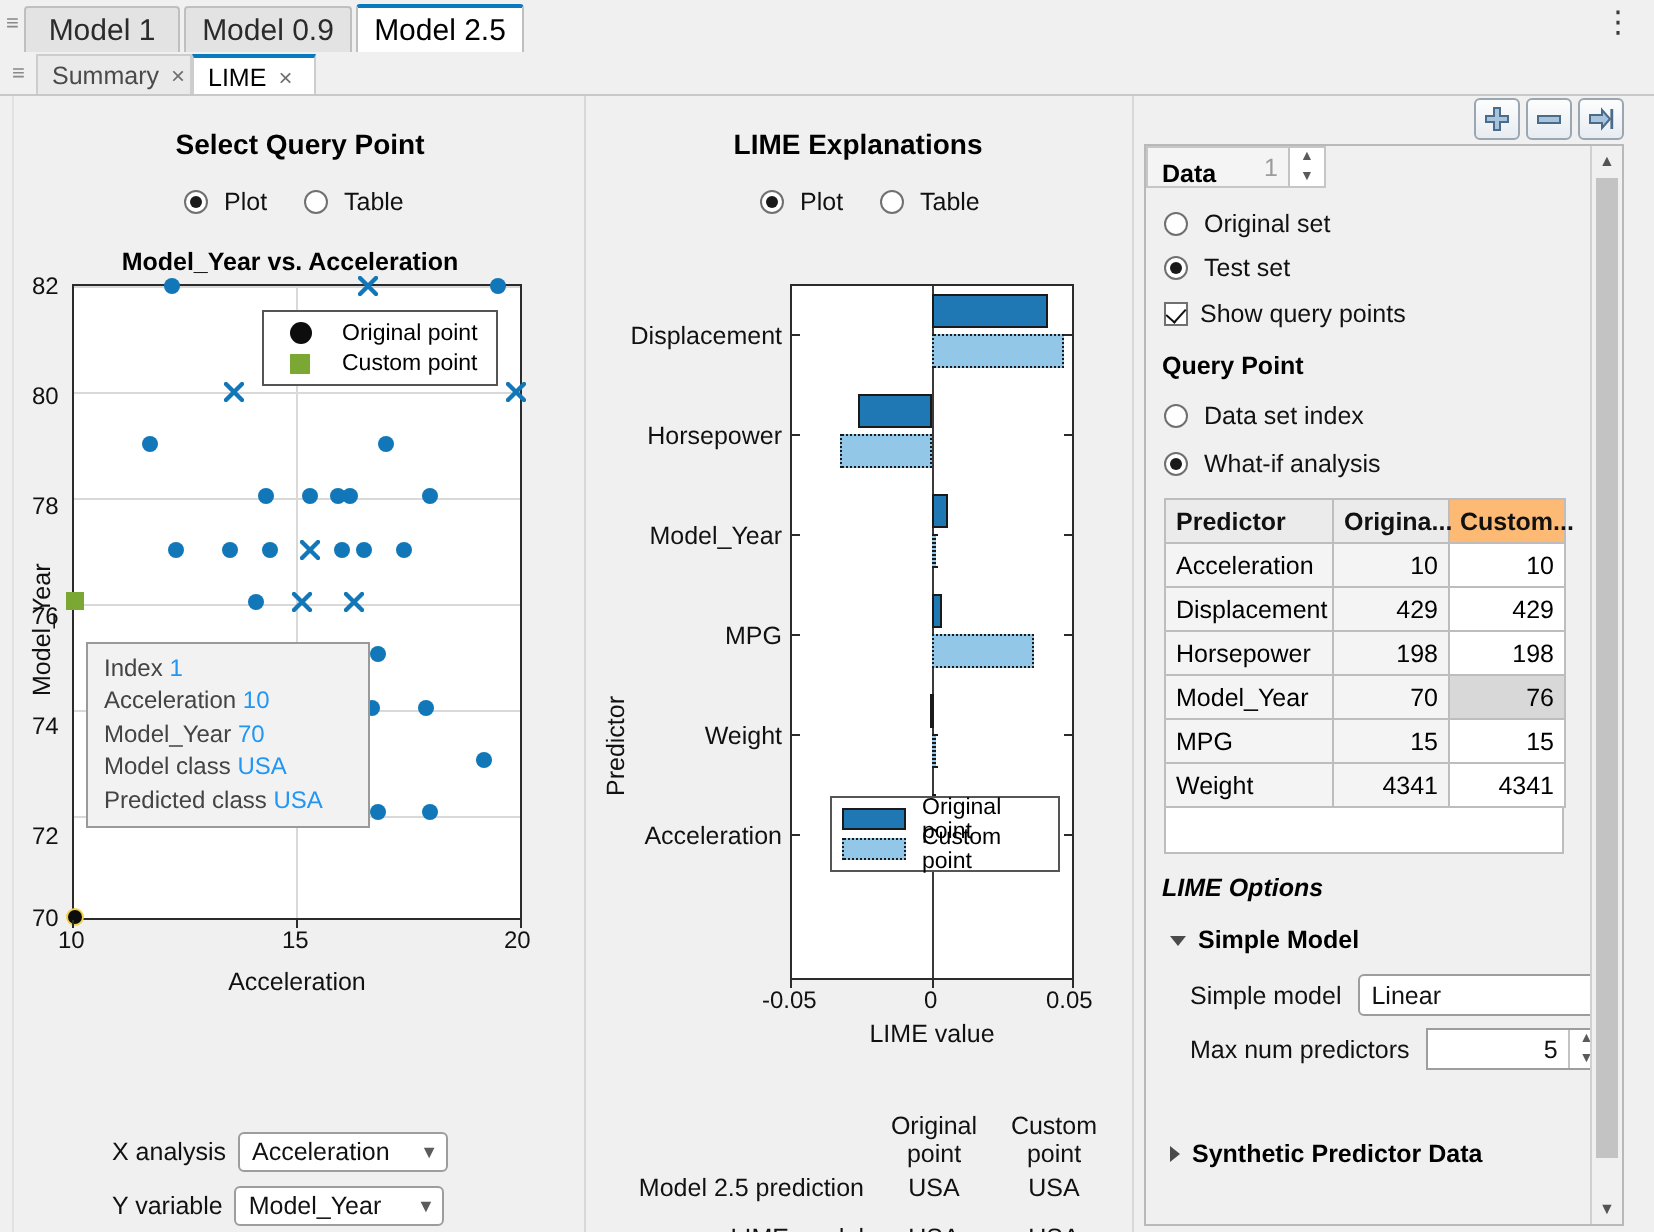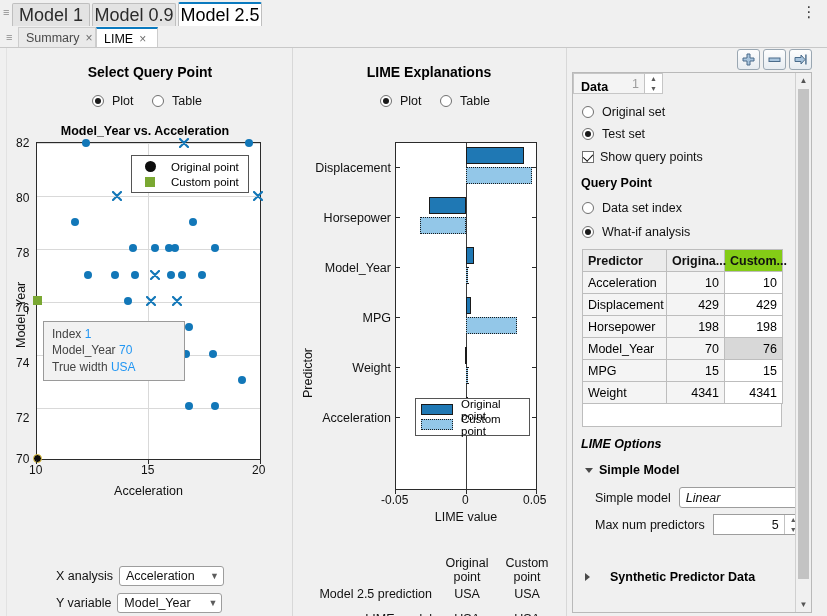--- a/index.html
+++ b/index.html
@@ -12,21 +12,21 @@
   }
   .app{position:relative;width:827px;height:616px;background:#f0f0f0;}
 
   
   .modelbar{position:absolute;left:0;top:0;width:827px;height:26px;background:#f0f0f0;
             border-bottom:1px solid #cfcfcf;}
   .modelbar .grip{position:absolute;left:3px;top:7px;width:8px;height:12px;color:#8a8a8a;
                   font-size:11px;line-height:11px;letter-spacing:0;}
   .mtab{position:absolute;top:3px;height:23px;box-sizing:border-box;
         border:1px solid #bfbfbf;border-bottom:none;background:#e3e3e3;color:#2b2b2b;
-        border-radius:2px 2px 0 0;font-size:18px;
+        border-radius:2px 2px 0 0;font-size:15px;
         display:flex;align-items:center;justify-content:center;}
   .mtab.active{background:#fff;border-top:2px solid #0a7abf;color:#000;top:2px;height:24px;}
   .dots{position:absolute;right:9px;top:3px;width:18px;height:20px;color:#3a3a3a;
         font-size:15px;text-align:center;line-height:18px;cursor:default;}
 
   
   .docbar{position:absolute;left:0;top:26px;width:827px;height:22px;background:#f0f0f0;}
   .docbar .grip{position:absolute;left:6px;top:5px;color:#8a8a8a;font-size:11px;}
   .dtab{position:absolute;top:1px;height:21px;box-sizing:border-box;
         border:1px solid #cdcdcd;border-bottom:none;background:#eaeaea;
@@ -111,21 +111,21 @@
          overflow:hidden;}
   .sec-h{position:absolute;font-weight:bold;font-size:12.5px;color:#000;}
   .tbtn{position:absolute;width:23px;height:21px;box-sizing:border-box;border:1px solid #9aa7b2;
         border-radius:3px;background:linear-gradient(#fdfdfd,#e7ecf1);
         display:flex;align-items:center;justify-content:center;}
 
   table.ptab{position:absolute;border-collapse:collapse;font-size:12.5px;table-layout:fixed;}
   table.ptab th,table.ptab td{border:1px solid #bdbdbd;height:22px;padding:0 5px;
         box-sizing:border-box;font-weight:normal;}
   table.ptab th{background:#ebebeb;font-weight:bold;text-align:left;color:#111;}
-  table.ptab th.cust{background:#84cc16;margin-top:44px;}
+  table.ptab th.cust{background:#fdba74;margin-top:44px;}
   table.ptab td.name{background:#f4f4f4;text-align:left;}
   table.ptab td.orig{background:#f4f4f4;text-align:right;}
   table.ptab td.cust{background:#fff;text-align:right;}
   table.ptab td.cust.hl{background:#d8d8d8;}
   .tabblank{position:absolute;box-sizing:border-box;border:1px solid #bdbdbd;background:#fff;}
 
   .sb{position:absolute;width:15px;background:#f0f0f0;border-left:1px solid #d0d0d0;}
   .sb .arrow{position:absolute;left:0;width:15px;height:15px;display:flex;align-items:center;
              justify-content:center;color:#545454;font-size:8px;}
   .sb .thumb{position:absolute;left:2px;width:11px;background:#c3c3c3;}
@@ -278,23 +278,27 @@
           <span class="lkey">
             <span style="width:10px;height:10px;background:#7aa832;display:inline-block;"></span>
           </span>
           <span>Custom point</span>
         </div>
       </div>
 
       <div class="tooltip" style="left:6px;top:178px;width:142px;">
         <div><span>Index</span>
              <b>1</b></div>
+        <div><span>Acceleration</span>
+             <b>10</b></div>
         <div><span>Model_Year</span>
              <b>70</b></div>
-        <div><span>True  width</span>
+        <div><span>Model  class</span>
+             <b>USA</b></div>
+        <div><span>Predicted  class</span>
              <b>USA</b></div>
       </div>
     </div>
 
     <div class="tickmark-x" style="left:36px;top:412px;"></div>
     <div class="tickmark-x" style="left:148px;top:412px;"></div>
     <div class="tickmark-x" style="left:260px;top:412px;"></div>
     <div class="xtick" style="left:29px;top:415px;">10</div>
     <div class="xtick" style="left:141px;top:415px;">15</div>
     <div class="xtick" style="left:252px;top:415px;">20</div>
@@ -497,39 +501,39 @@
 
       <div class="sec-h" style="left:8px;top:364px;font-style:italic;">LIME Options</div>
 
       <div style="position:absolute;left:12px;top:390px;display:flex;align-items:center;gap:6px;">
         <span class="tri down"></span>
         <span style="font-weight:bold;font-size:12.5px;">Simple Model</span>
       </div>
 
       <div class="fieldrow" style="left:22px;top:414px;gap:8px;">
         <span class="flabel">Simple model</span>
-        <span class="ddown" style="width:139px;height:21px;font-style:italic;">
+        <span class="ddown" style="width:139px;height:21px;">
           <span>Linear</span>
           <span class="car">▼</span>
         </span>
       </div>
 
       <div class="fieldrow" style="left:22px;top:441px;gap:8px;">
         <span class="flabel">Max num predictors</span>
         <span class="spin" style="width:90px;">
           <span class="val">5</span>
           <span class="arrs">
             <div>▲</div>
             <div>▼</div>
           </span>
         </span>
       </div>
 
 
-      <div style="position:absolute;left:12px;top:497px;display:flex;align-items:center;gap:20px;justify-content:space-between;">
+      <div style="position:absolute;left:12px;top:497px;display:flex;align-items:center;gap:6px;justify-content:space-between;">
         <span class="tri right"></span>
         <span style="font-weight:bold;font-size:12.5px;">Synthetic Predictor Data</span>
       </div>
 
       <div class="sb" style="right:0;top:0;width:15px;height:539px;">
         <div class="arrow" style="top:0;">▲</div>
         <div class="thumb" style="top:16px;height:490px;"></div>
         <div class="arrow" style="bottom:0;">▼</div>
       </div>
     </div>

